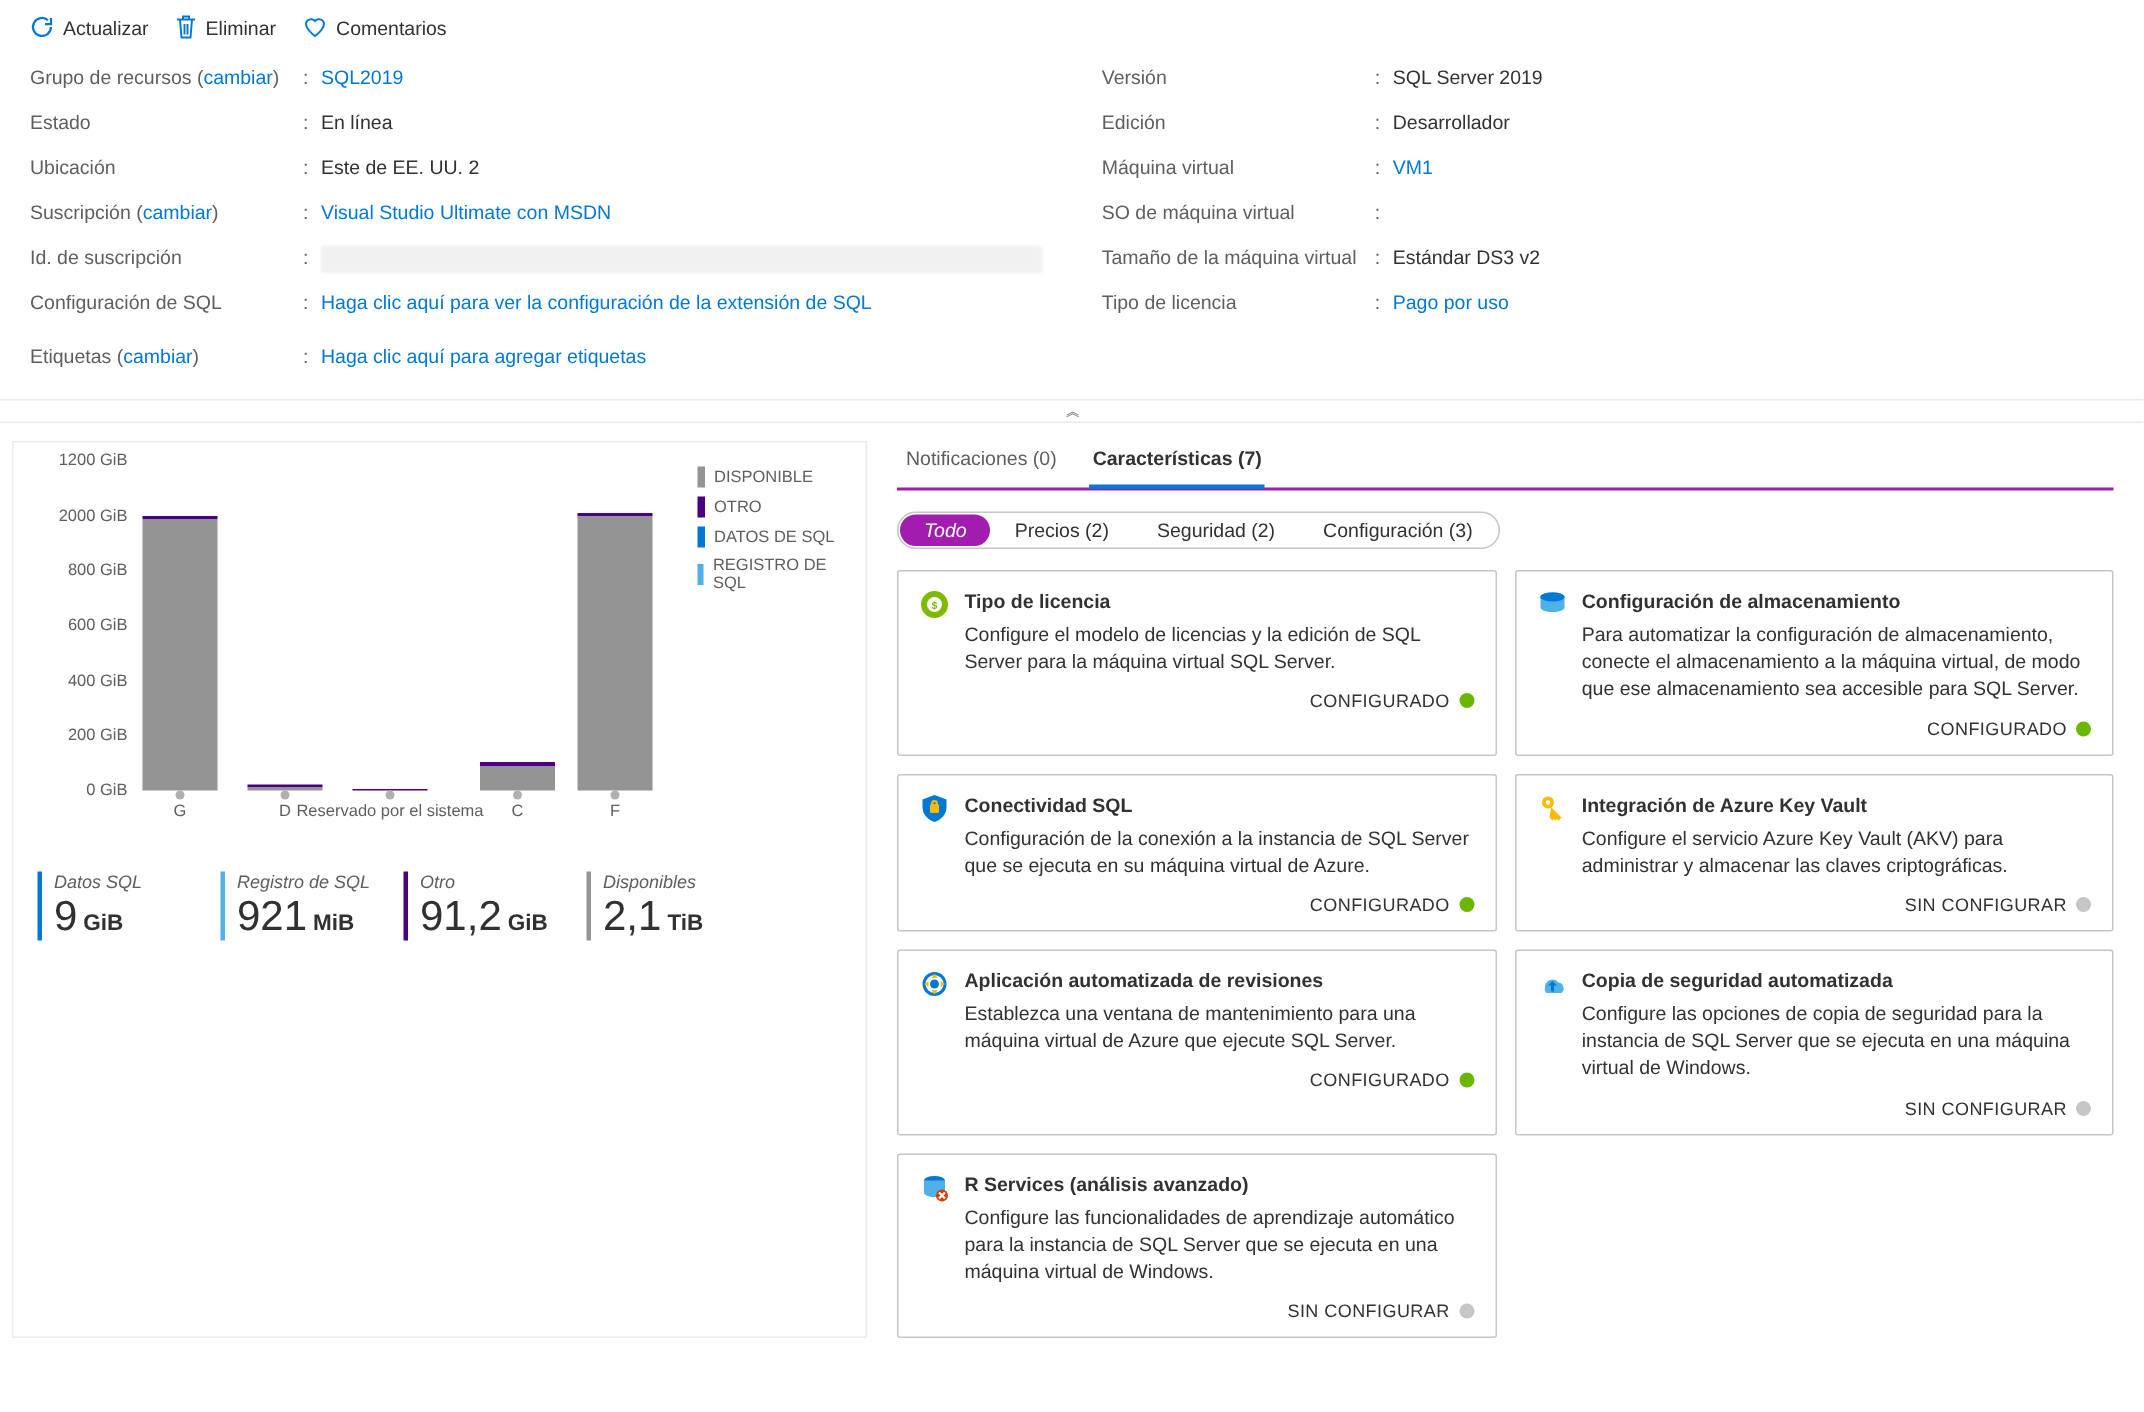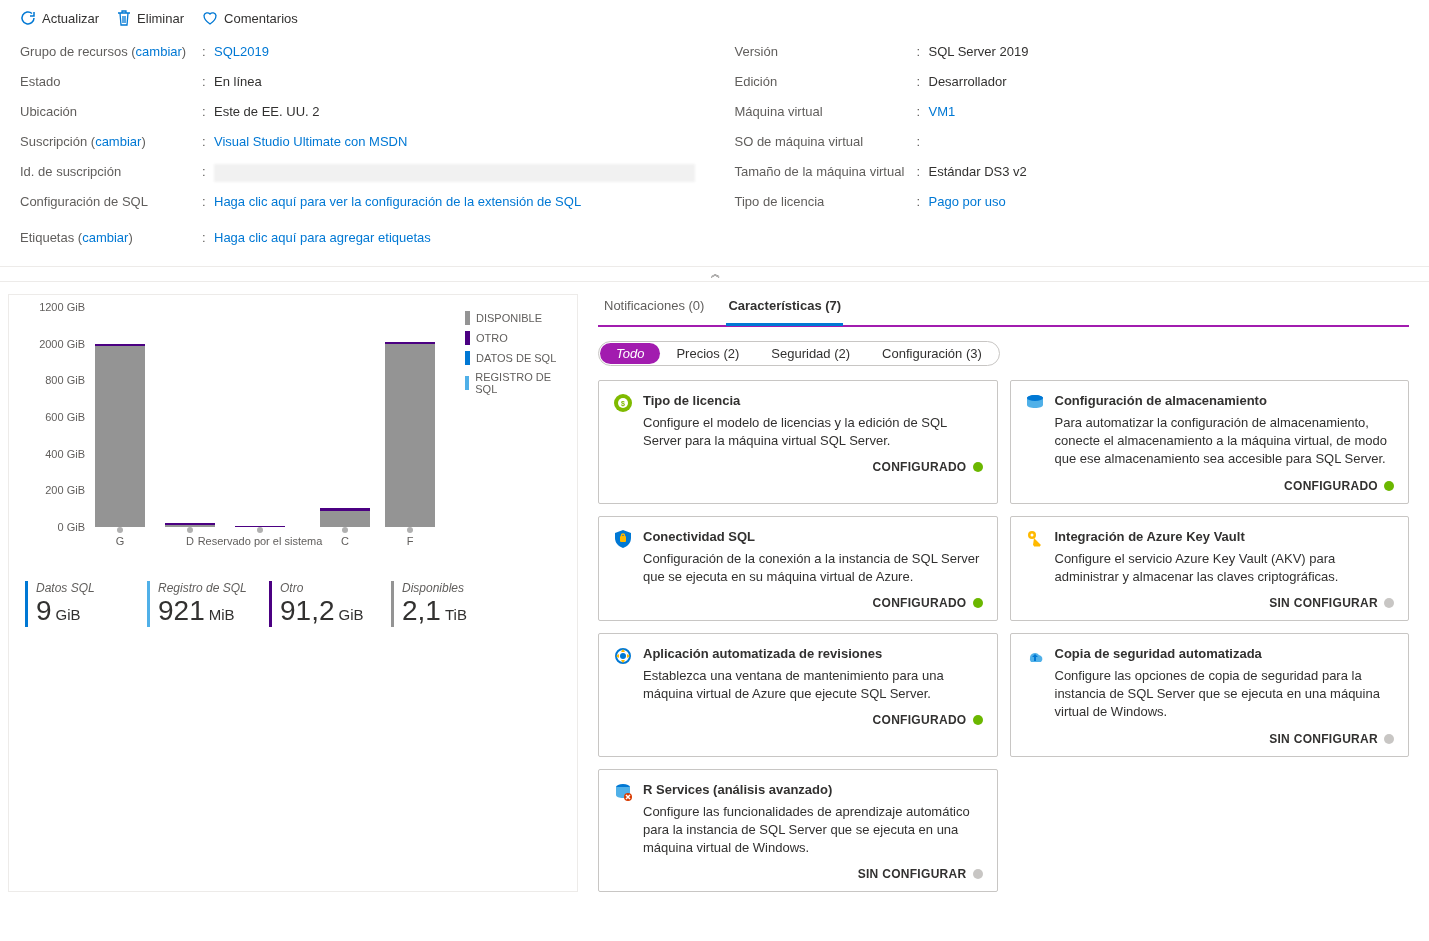--- a/index.html
+++ b/index.html
@@ -26,36 +26,36 @@
   .bar { width: 50px; }
   .x-label { position: absolute; bottom: 0; font-size: 11px; color: #605e5c; transform: translateX(-50%); text-align: center; white-space: nowrap; }
   .cat-tick { position: absolute; bottom: 14px; width: 6px; height: 6px; border-radius: 50%; background: #b0b0b0; transform: translateX(-50%);}
   .legend { flex: 1; padding: 4px 0 0 10px; }
   .legend-row { display: flex; align-items: center; gap: 6px; font-size: 11px; color: #605e5c; margin-bottom: 6px; }
   .swatch { width: 5px; height: 14px; }
   .stats-row { display: flex; gap: 12px; margin-top: 14px; }
   .stat { border-left: 3px solid; padding-left: 8px; min-width: 110px; }
   .stat-label { font-size: 12px; color: #605e5c; font-style: italic; }
   .stat-value { font-size: 28px; font-weight: 400; display: flex; align-items: baseline; gap: 4px; }
-  .stat-unit { font-size: 15px; font-weight: 400; }
+  .stat-unit { font-size: 15px; font-weight: 700; }
   .tabs-pane { flex: 1; padding-right: 20px; }
   .tabs { display: flex; gap: 20px; border-bottom: 2px solid #a21caf; padding: 0 4px 0; margin-bottom: 14px; }
   .tab { padding: 4px 2px 10px; color: #605e5c; cursor: pointer; }
   .tab.active { color: #323130; font-weight: 600; border-bottom: 3px solid #0078d4; margin-bottom: -1px; }
   .pill-row { display: flex; align-items: center; gap: 0; border: 1px solid #c8c6c4; border-radius: 14px; padding: 1px; width: fit-content; margin-bottom: 14px; }
   .pill { padding: 3px 16px; border-radius: 12px; color: #323130; cursor: pointer; font-size: 13px; }
   .pill.active { background: #a21caf; color: #fff; font-style: italic; }
   .cards { display: grid; grid-template-columns: 1fr 1fr; gap: 12px; }
   .card { border: 1px solid #c8c6c4; border-radius: 2px; padding: 12px 14px 10px 14px; position: relative; }
   .card-head { display: flex; gap: 10px; }
   .card-icon { width: 20px; height: 20px; flex-shrink: 0; display: flex; align-items: center; justify-content: center; }
   .card-title { font-weight: 600; margin-bottom: 6px; }
   .card-desc { font-size: 13px; color: #323130; line-height: 1.4; }
   .card-body { flex: 1; }
-  .card-status { display: flex; justify-content: flex-end; align-items: center; gap: 6px; font-weight: 700; font-size: 12px; margin-top: 10px; letter-spacing: 0.3px; }
+  .card-status { display: flex; justify-content: flex-end; align-items: center; gap: 6px; font-weight: 400; font-size: 12px; margin-top: 10px; letter-spacing: 0.3px; }
   .dot { width: 10px; height: 10px; border-radius: 50%; }
   .dot.green { background: #6bb700; }
   .dot.gray { background: #c8c6c4; }
   svg { display: block; }
 </style>
 </head>
 <body>
 
 <div class="toolbar">
   <div class="toolbar-btn">

